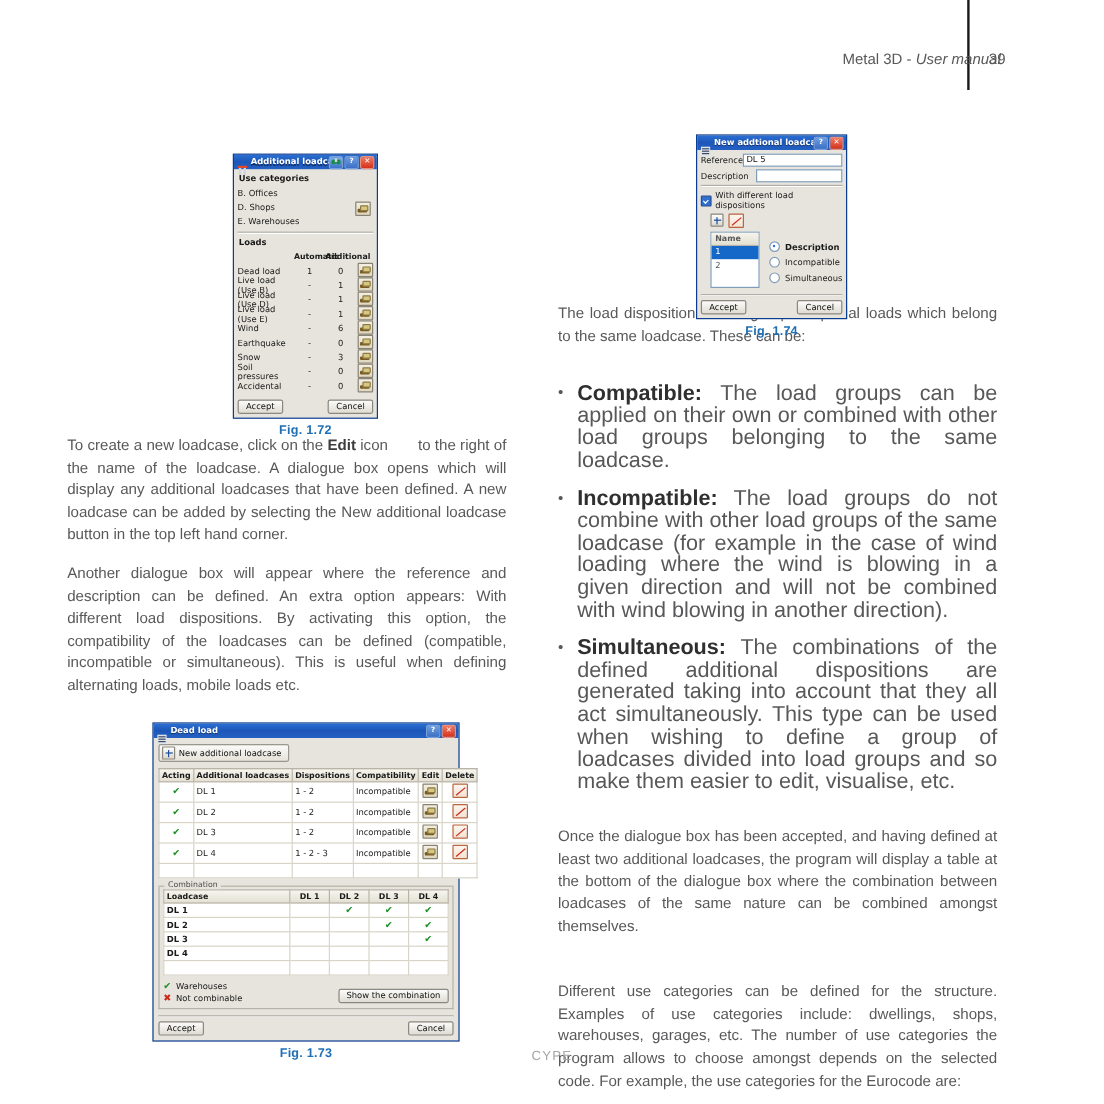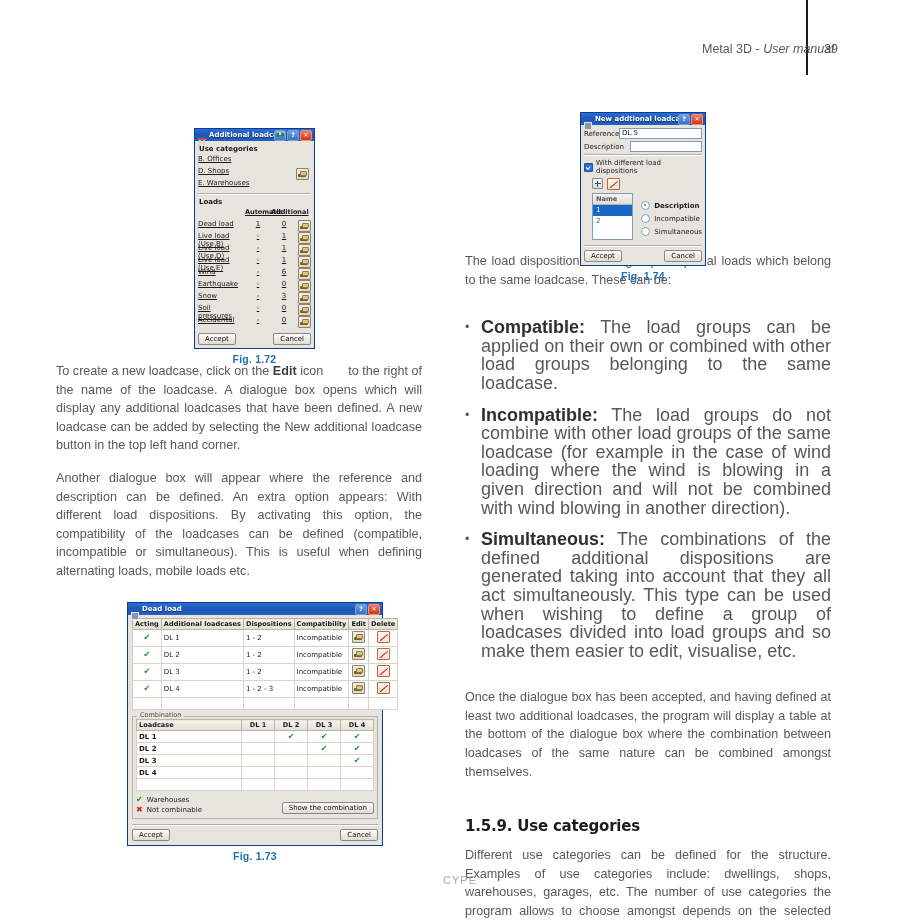--- a/index.html
+++ b/index.html
@@ -116,21 +116,21 @@
   .tbl th{
     background:linear-gradient(180deg,#f6f4ec,#e3dfd2);
     border:1px solid #b8b4a8;font-weight:bold;padding:1px 2px;
     text-align:left;font-size:6.6px;white-space:nowrap;
   }
   .tbl td{border:1px solid #d8d4c8;padding:1px 2px;height:9px;white-space:nowrap;}
 
   
   #fig172{left:194px;top:128px;width:121px;}
   #fig172 .dlg{width:121px;}
-  .f72-row{display:flex;align-items:flex-start;font-size:7px;color:#1a1a1a;height:12px;text-decoration:underline;}
+  .f72-row{display:flex;align-items:center;font-size:7px;color:#1a1a1a;height:12px;}
   .f72-name{flex:1;}
   .f72-auto{width:26px;text-align:center;}
   .f72-add{width:26px;text-align:center;}
   .f72-ico{width:14px;text-align:right;}
   .f72-hdr{font-weight:bold;font-size:6.5px;}
 
   
   #fig174{left:580px;top:112px;width:126px;}
   #fig174 .dlg{width:126px;}
   .f74-row{display:flex;align-items:center;gap:3px;margin-bottom:2px;}
@@ -217,21 +217,20 @@
   </div>
 
   <div class="bul">
     <div class="dot">•</div>
     <div class="btxt"><b>Simultaneous:</b><span> The combinations of the defined additional dispositions are generated taking into account that they all act simultaneously. This type can be used when wishing to define a group of loadcases divided into load groups and so make them easier to edit, visualise, etc.</span></div>
   </div>
 
   <div class="spacer-lg"></div>
   <p class="body">Once the dialogue box has been accepted, and having defined at least two additional loadcases, the program will display a table at the bottom of the dialogue box where the combination between loadcases of the same nature can be combined amongst themselves.</p>
   <div style="height:22px"></div>
-  <h2 class="sect">1.5.9. Use categories</h2>
   <p class="body">Different use categories can be defined for the structure. Examples of use categories include: dwellings, shops, warehouses, garages, etc. The number of use categories the program allows to choose amongst depends on the selected code. For example, the use categories for the Eurocode are:</p>
 </div>
 
 <div class="fig-wrap" id="fig172">
   <div class="dlg">
     <div class="tbar">
       <span class="tico">
         <svg width="8" height="8" viewBox="0 0 8 8">
             <rect x="0" y="0" width="8" height="2" fill="#e04a2a"></rect>
             <rect x="1" y="2" width="2" height="6" fill="#cfd4dd"></rect>
@@ -417,20 +416,26 @@
             <rect x="1" y="5.5" width="6" height="1" fill="#3a4a66"></rect>
           </svg>
       </span>
       <span class="ttxt">Dead load</span>
       <span class="tbtns">
         <span class="tbtn">?</span>
         <span class="tbtn cls">✕</span>
       </span>
     </div>
     <div class="dlg-body" style="padding:3px 4px 4px 4px">
+      <div style="margin-bottom:3px">
+        <span class="newbtn">
+          <span class="plusico"></span>
+          <span>New additional loadcase</span>
+        </span>
+      </div>
       <table class="tbl">
         <thead>
             <tr>
           <th style="width:30px;text-align:center">Acting</th>
           <th>Additional loadcases</th>
           <th style="width:52px">Dispositions</th>
           <th style="width:50px">Compatibility</th>
           <th style="width:18px;text-align:center">Edit</th>
           <th style="width:25px;text-align:center">Delete</th>
         </tr>

